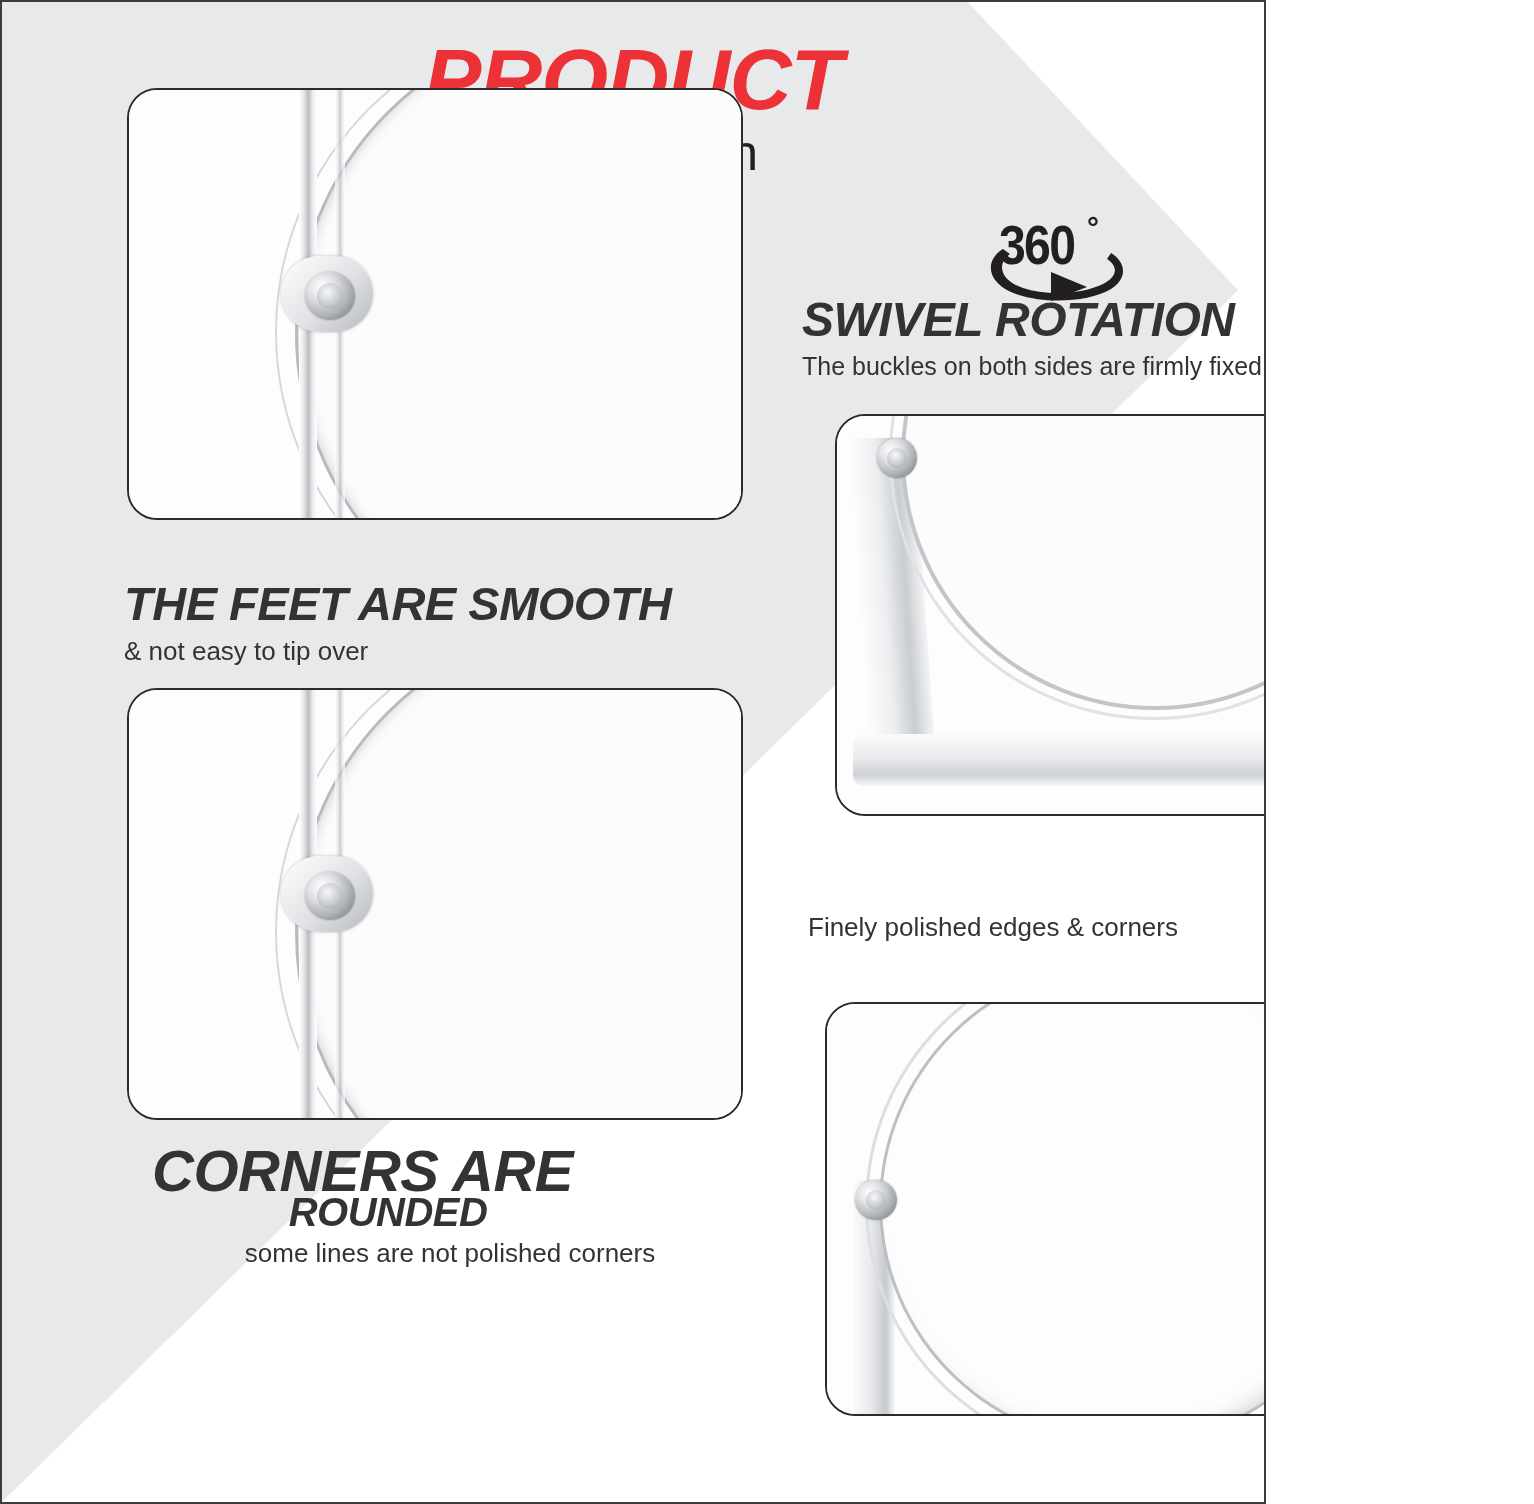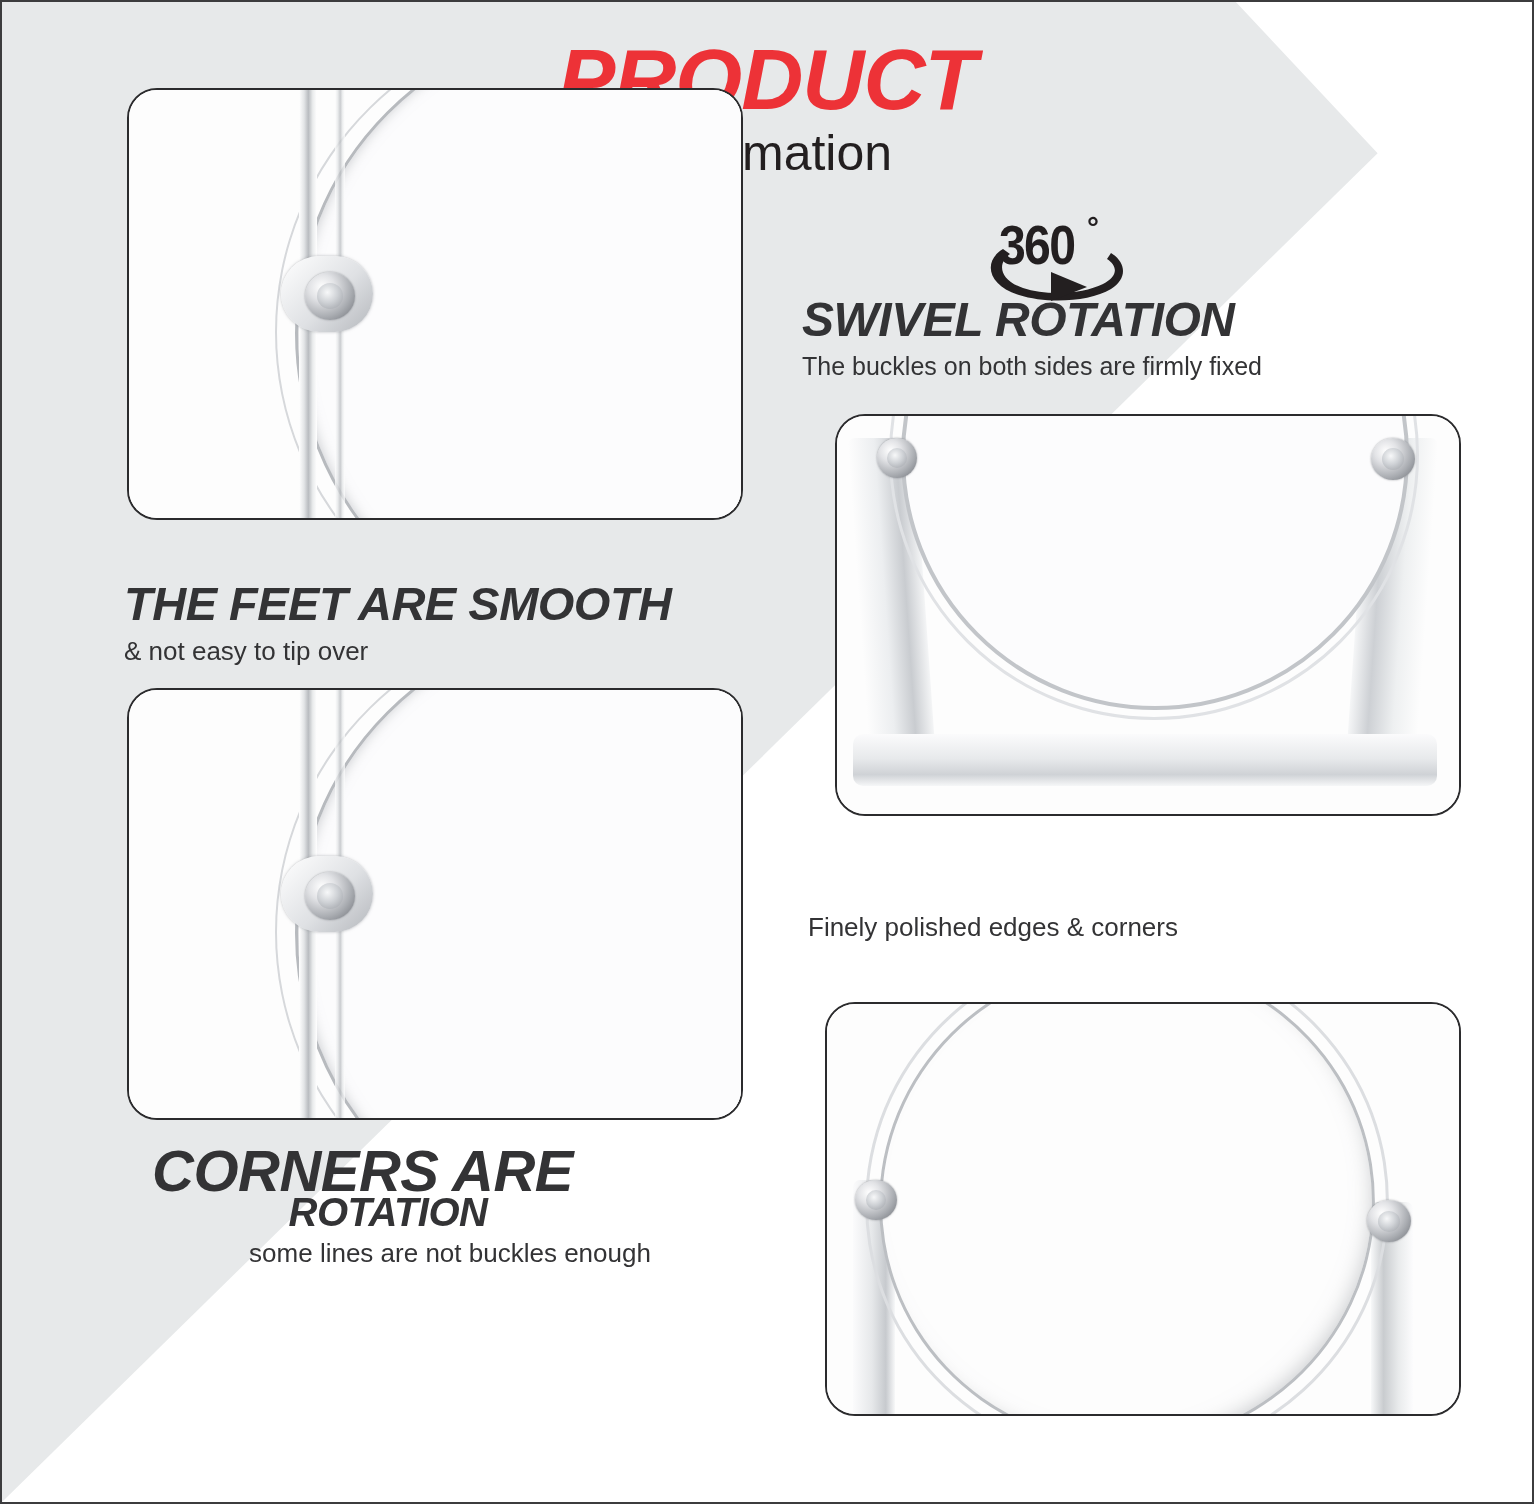--- a/index.html
+++ b/index.html
@@ -3,21 +3,21 @@
 <meta charset="utf-8">
 <title>Product Information</title>
 <style>
   html, body {
     margin: 0;
     padding: 0;
     background: #ffffff;
   }
   #page {
     position: relative;
-    width: 1534px;
+    width: 1266px;
     height: 1504px;
     overflow: hidden;
     background: #fde047;
     box-sizing: border-box;
     border: 2px solid #3c3c3e;
     font-family: "Liberation Sans", sans-serif;
   }
 
   
   .bg-base {
@@ -185,22 +185,22 @@
     <div class="glass-edge" style="left:206px; top:-10px; width:10px; height:450px; opacity:.75;"></div>
     <div style="position:absolute; left:152px; top:166px; width:92px; height:76px;
                 border-radius:38px; background:linear-gradient(135deg,#ffffff,#dfe1e4 55%,#b5b8bd);
                 box-shadow:0 0 3px rgba(120,124,130,.5);"></div>
     <div class="screw" style="left:176px; top:182px; width:50px; height:48px;">
       <div class="screw-core" style="left:12px; top:11px; width:26px; height:26px;"></div>
     </div>
   </div>
 
   <div class="headline" style="left:150px; top:1140px; font-size:58px;">CORNERS ARE</div>
-  <div class="headline" style="left:150px; top:1190px; width:472px; text-align:center; font-size:40px;">ROTATION</div>
-  <div class="subline" style="left:122px; top:1238px; width:652px; text-align:center; font-size:26px;">some lines are not buckles enough</div>
+  <div class="headline" style="left:150px; top:1190px; width:472px; text-align:center; font-size:40px;">ROUNDED</div>
+  <div class="subline" style="left:122px; top:1238px; width:652px; text-align:center; font-size:26px;">some lines are not polished corners</div>
 
   <div class="photo" style="left:833px; top:412px; width:622px; height:398px;">
     <div class="stage"></div>
 
     <div style="position:absolute; left:22px; top:22px; width:66px; height:330px;
                 background:linear-gradient(90deg,#fdfdfd,#eceef0 40%,#c9ccd0 72%,#f4f5f6 100%);
                 transform: skewX(4deg); border-radius:8px;"></div>
 
     <div style="position:absolute; left:520px; top:22px; width:70px; height:330px;
                 background:linear-gradient(90deg,#f5f6f7,#cdd0d4 28%,#eef0f1 64%,#fdfdfd 100%);

